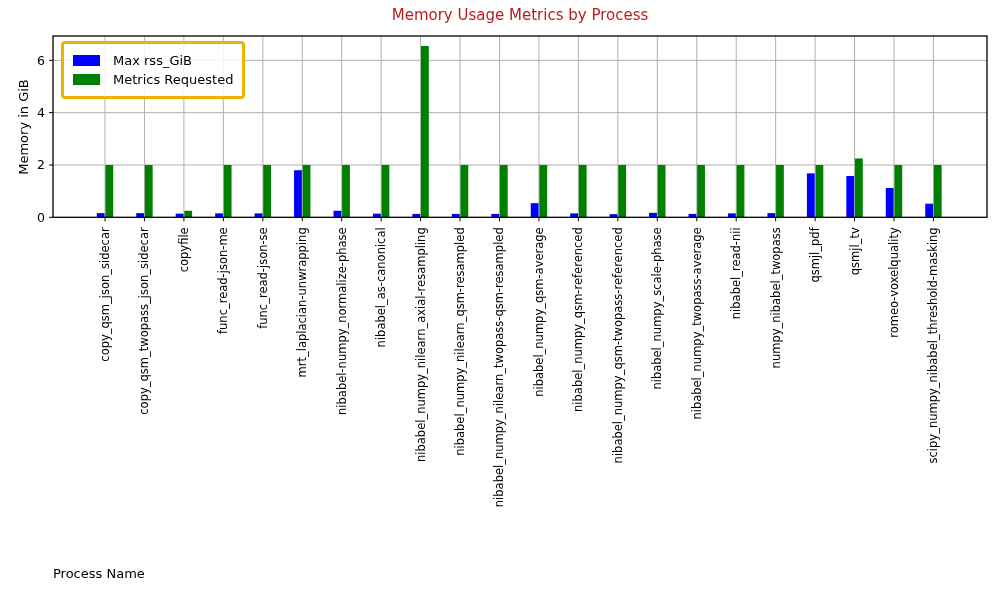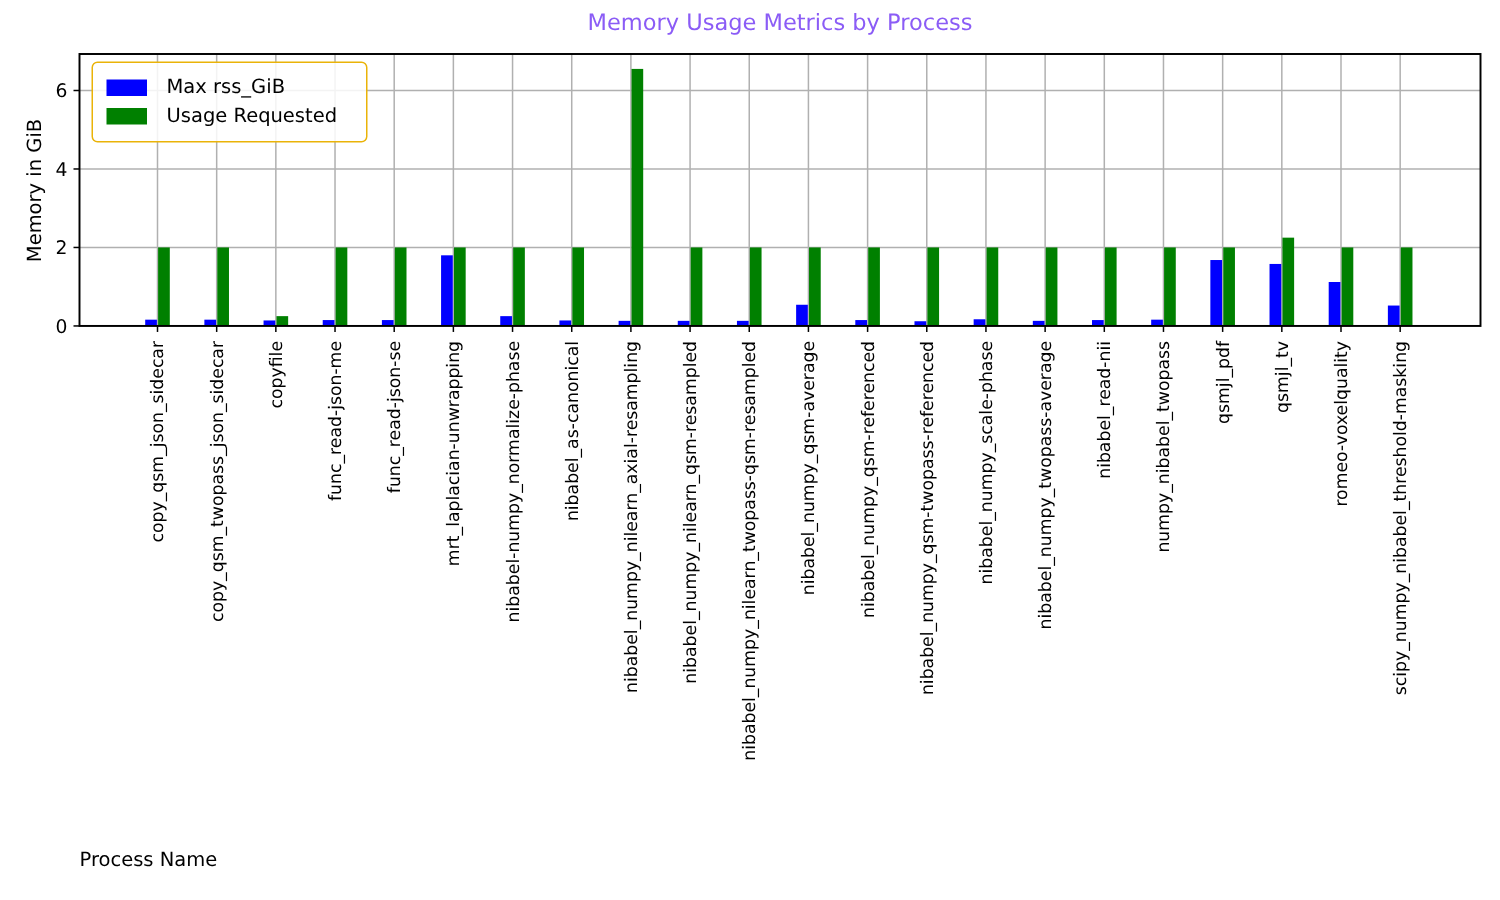--- a/index.html
+++ b/index.html
@@ -11,21 +11,21 @@
     font-family: "DejaVu Sans", "Liberation Sans", sans-serif;
     overflow: hidden;
   }
   .chart-title {
     position: absolute;
     left: 53px;
     width: 934px;
     top: 6px;
     text-align: center;
     font-size: 15px;
-    color: #8b5cf6;
+    color: #b91c1c;
   }
   .y-axis-label {
     position: absolute;
     left: -85px;
     top: 118px;
     width: 220px;
     height: 18px;
     text-align: center;
     font-size: 13px;
     color: #000000;
@@ -38,21 +38,21 @@
     top: 566px;
     font-size: 13px;
     color: #000000;
   }
   .legend {
     position: absolute;
     left: 61px;
     top: 41px;
     width: 184px;
     background: rgba(255,255,255,0.85);
-    border: 1px solid #eab308;
+    border: 3px solid #eab308;
     border-radius: 4px;
     padding: 7px 1px 7px 9px;
     box-sizing: border-box;
     z-index: 5;
   }
   .legend-item {
     display: flex;
     align-items: center;
     gap: 13px;
     height: 19px;
@@ -207,16 +207,16 @@
       <text x="937.45" y="227.3" text-anchor="end" font-size="11.5" transform="rotate(-90 937.45 227.3)">scipy_numpy_nibabel_threshold-masking</text>
     </svg>
 
   <div class="legend">
     <div class="legend-item">
       <span class="legend-swatch" style="background: rgb(0, 0, 255);"></span>
       <span class="legend-label">Max rss_GiB</span>
     </div>
     <div class="legend-item">
       <span class="legend-swatch" style="background: rgb(0, 128, 0);"></span>
-      <span class="legend-label">Usage Requested</span>
+      <span class="legend-label">Metrics Requested</span>
     </div>
   </div>
 </div>
 
 </body></html>

